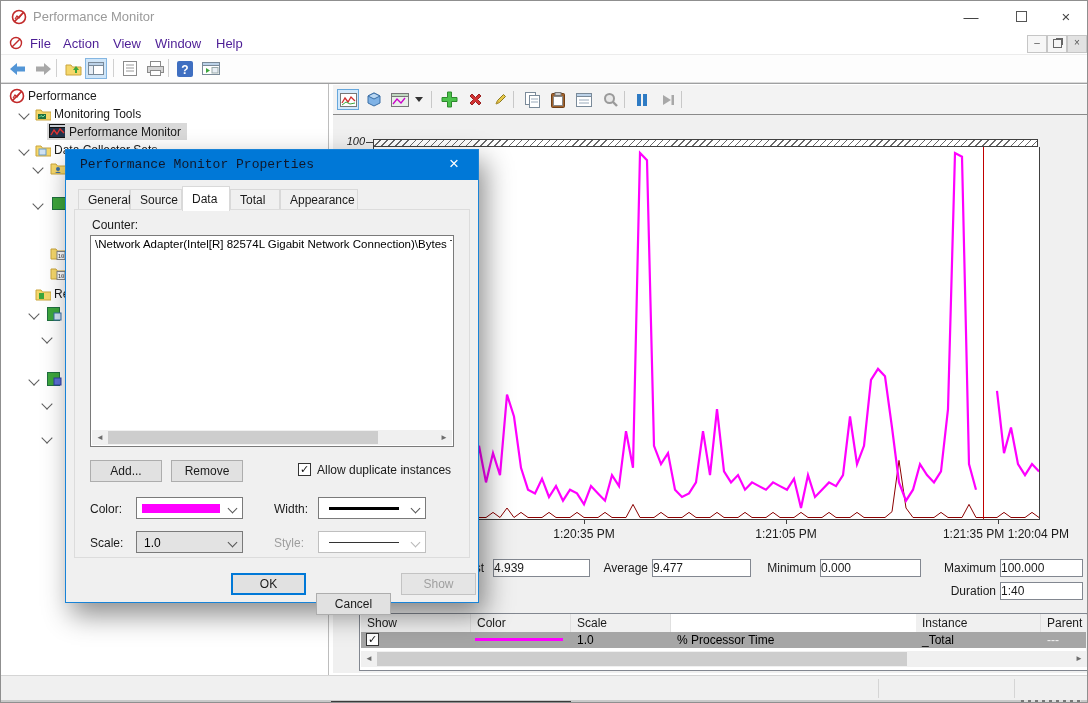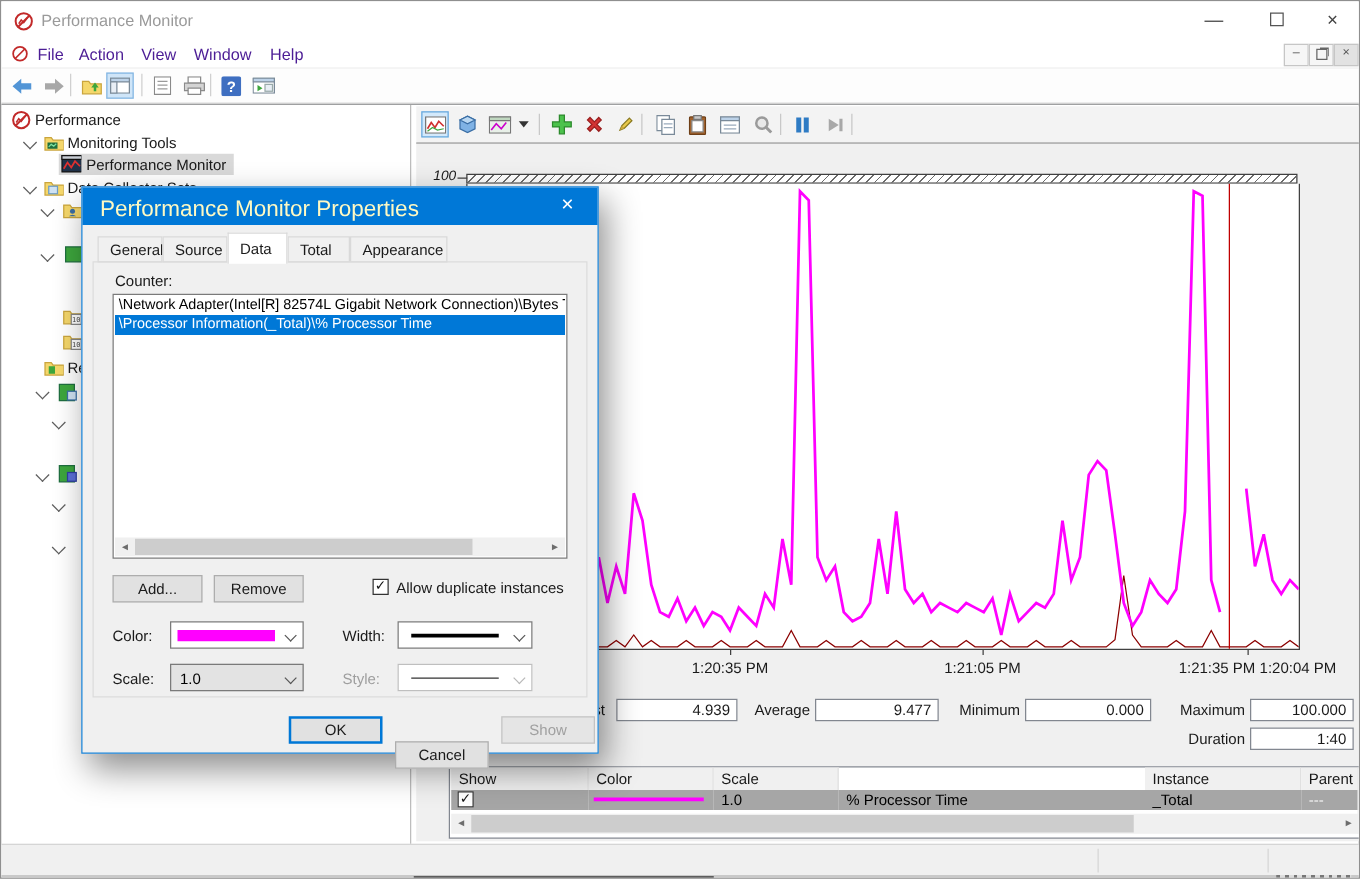--- a/index.html
+++ b/index.html
@@ -34,39 +34,39 @@
   .graphpanel{left:332px;top:114px;width:755px;height:558px;background:#f0f0f0;}
   .hatch{left:372px;top:138px;width:665px;height:8px;box-sizing:border-box;border:1px solid #404040;
          background:repeating-linear-gradient(135deg,#ffffff 0 4px,#6a6a6a 4px 5px);}
   .plot{left:372px;top:146px;width:665px;height:372px;background:#fff;border-left:1px solid #404040;border-right:1px solid #404040;border-bottom:1px solid #404040;box-sizing:content-box;}
   .ylab{left:330px;top:134px;width:34px;text-align:right;font-size:11px;color:#1a1a1a;font-style:italic;}
   .ytick{left:365px;top:141px;width:8px;height:1px;background:#404040;}
   .redline{position:absolute;width:1px;background:#c00000;}
   .xtick{position:absolute;top:519px;width:1px;height:4px;background:#404040;}
   .xlab{position:absolute;top:526px;font-size:12px;color:#1a1a1a;}
   .statlab{position:absolute;font-size:12px;color:#1a1a1a;text-align:right;}
-  .statbox{position:absolute;height:18px;background:#fff;border:1px solid #828790;box-sizing:border-box;font-size:12px;color:#1a1a1a;text-align:right;padding:1px 5px 0 0;}
+  .statbox{position:absolute;height:18px;background:#fff;border:1px solid #828790;box-sizing:border-box;font-size:12px;color:#1a1a1a;padding:1px 5px 0 0;}
   
   .legend{left:334px;top:612px;width:744px;height:58px;background:#fff;border:1px solid #828790;box-sizing:border-box;margin-left:24px;}
   .lhead{position:absolute;top:0;height:18px;background:#f0f0f0;border-right:1px solid #e0e0e0;font-size:12px;color:#1a1a1a;padding:2px 0 0 6px;box-sizing:border-box;}
   .lrow{position:absolute;top:18px;height:16px;background:#a6a6a6;font-size:12px;color:#000;padding:1px 0 0 6px;box-sizing:border-box;white-space:nowrap;overflow:hidden;}
   .lscroll{position:absolute;left:1px;top:37px;width:726px;height:16px;background:#f0f0f0;}
   .scrarrow{position:absolute;font-size:8px;color:#6d6d6d;line-height:16px;}
   .thumb{position:absolute;background:#cdcdcd;}
   .vscr{position:absolute;right:1px;top:1px;width:15px;height:52px;background:#f0f0f0;text-align:center;font-size:8px;color:#6d6d6d;}
   
   .statusbar{left:0;top:674px;width:1088px;height:25px;background:#f0f0f0;border-top:1px solid #d5d5d5;}
   .sdiv{position:absolute;top:3px;width:1px;height:19px;background:#d5d5d5;}
   .sliver{left:0;top:699px;width:1088px;height:4px;background:#c9c9c9;}
   .sliver-dark{left:330px;top:700px;width:240px;height:3px;background:#3a3a3a;}
   .sliver-txt{left:1020px;top:699px;width:60px;height:4px;background:repeating-linear-gradient(90deg,#777 0 3px,#ddd 3px 7px);}
   
   .dialog{left:64px;top:148px;width:412px;height:452px;background:#f0f0f0;border:1px solid #1883d7;box-sizing:content-box;box-shadow:6px 12px 26px rgba(0,0,0,.45);z-index:50;}
   .dtitle{position:absolute;left:0;top:0;width:100%;height:30px;background:#0078d7;}
-  .dtitle span{position:absolute;left:14px;top:7px;color:#fef9c3;font-size:18px;}
+  .dtitle span{position:absolute;left:14px;top:7px;color:#0f172a;font-size:13px;font-family:Liberation Mono, monospace;}
   .dclose{position:absolute;right:4px;top:0;width:40px;height:30px;color:#fff;font-size:17px;text-align:center;line-height:28px;}
   .tab{position:absolute;top:39px;height:21px;background:#f0f0f0;border:1px solid #d9d9d9;box-sizing:border-box;font-size:12px;color:#1a1a1a;padding:3px 9px 0 9px;}
   .tab.active{top:36px;height:25px;background:#fff;border-bottom:none;z-index:2;padding-top:5px;}
   .dframe{position:absolute;left:8px;top:59px;width:396px;height:349px;border:1px solid #dcdcdc;box-sizing:border-box;}
   .dlabel{position:absolute;font-size:12px;color:#1a1a1a;}
   .dlabel.dis{color:#9e9e9e;}
   .clist{position:absolute;left:24px;top:85px;width:364px;height:212px;background:#fff;border:1px solid #7a7a7a;box-sizing:border-box;overflow:hidden;}
   .citem{position:absolute;left:1px;right:1px;height:15px;font-size:11.5px;color:#000;white-space:nowrap;overflow:hidden;padding:1px 0 0 3px;}
   .citem.sel{background:#0078d7;color:#fff;}
   .clist-scroll{position:absolute;left:1px;right:1px;bottom:1px;height:15px;background:#f0f0f0;}
@@ -416,21 +416,20 @@
     <div class="tab" style="left:64px;width:52px">Source</div>
     <div class="tab active" style="left:116px;width:48px">Data</div>
     <div class="tab" style="left:164px;width:50px">Total</div>
     <div class="tab" style="left:214px;width:78px">Appearance</div>
     <div class="dframe"></div>
 
     <span class="dlabel" style="left:26px;top:68px">Counter:</span>
 
     <div class="clist">
       <div class="citem" style="top:1px">\Network Adapter(Intel[R] 82574L Gigabit Network Connection)\Bytes Total</div>
-      <div class="citem sel" style="top:16px">\Processor Information(_Total)\% Processor Time</div>
       <div class="clist-scroll">
         <span class="scrarrow" style="left:4px">◄</span>
         <div class="thumb" style="left:16px;top:1px;width:270px;height:13px"></div>
         <span class="scrarrow" style="right:4px">►</span>
       </div>
     </div>
 
     <div class="dbtn" style="left:24px;top:310px;width:72px">Add...</div>
     <div class="dbtn" style="left:105px;top:310px;width:72px">Remove</div>
     <span class="cb" style="left:232px;top:313px">✓</span>

